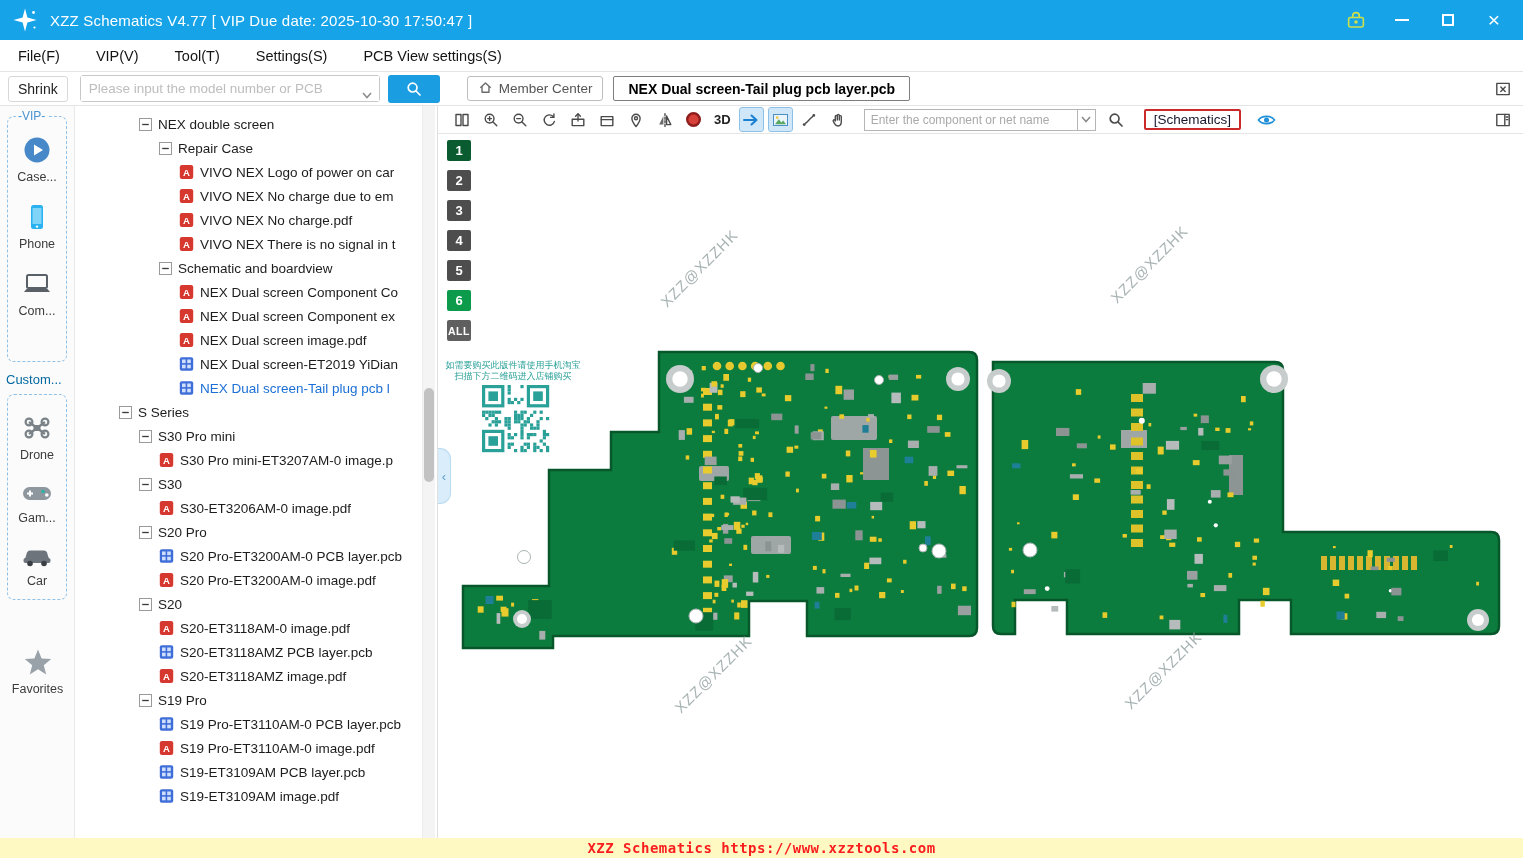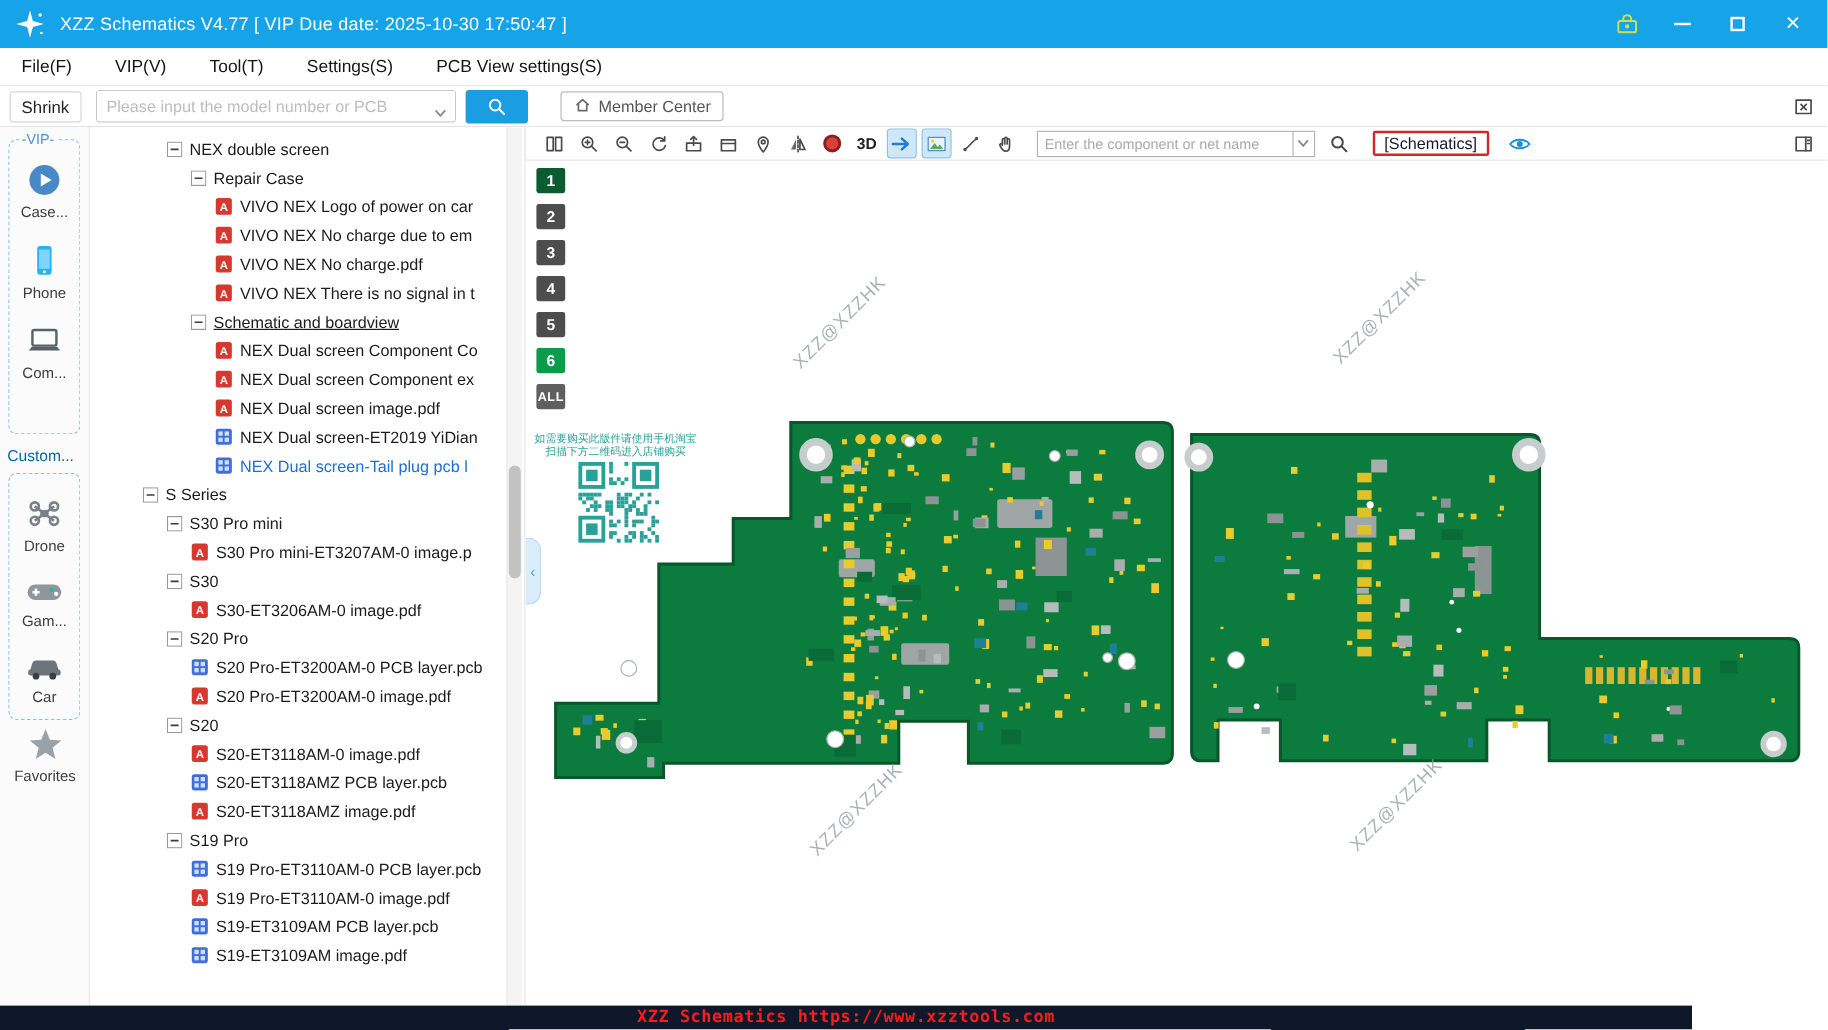--- a/index.html
+++ b/index.html
@@ -36,21 +36,21 @@
   .body { position:absolute; top:106px; left:0; width:1523px; height:732px; }
 
   
   .rail { position:absolute; left:0; top:0; width:75px; height:732px; background:#fbfbfb; border-right:1px solid #e8e8e8; }
   .dash-box { position:absolute; left:7px; width:60px; border:1px dashed #8fc0e8; border-radius:7px; display:flex; flex-direction:column; align-items:center; }
   .vip-box { top:10px; height:246px; }
   .custom-box { top:288px; height:206px; }
   .vip-tag { position:absolute; top:-8px; left:8px; background:#fbfbfb; color:#4a94d2; font-size:12px; padding:0 2px; }
   .rail-item { display:flex; flex-direction:column; align-items:center; gap:2px; margin-top:18px; font-size:12.5px; color:#3c3c3c; }
   .custom-label { position:absolute; left:6px; top:266px; font-size:13px; color:#0369a1; }
-  .fav-item { position:absolute; left:0; top:500px; width:75px; display:flex; flex-direction:column; align-items:center; gap:3px; font-size:12.5px; color:#3c3c3c; }
+  .fav-item { position:absolute; left:0; top:542px; width:75px; display:flex; flex-direction:column; align-items:center; gap:3px; font-size:12.5px; color:#3c3c3c; }
 
   
   .tree { position:absolute; left:76px; top:0; width:361px; height:732px; background:#fff; overflow:hidden;padding-left:48px; }
   .tree-items { position:absolute; top:6px; left:0; right:18px; }
   .tree-row { height:24px; display:flex; align-items:center; font-size:13.5px; color:#1c1c1c; white-space:nowrap; overflow:hidden; }
   .tree-row .t-icon { flex:0 0 auto; margin-right:6px; display:flex; }
   .tree-row.sel { color:#1b6fd6; }
   .tree-scroll { position:absolute; right:2px; top:0; width:13px; height:732px; background:#f4f4f4; border-left:1px solid #ececec; }
   .tree-thumb { position:absolute; left:1px; width:10px; top:282px; height:94px; background:#c2c2c2; border-radius:5px; }
 
@@ -70,21 +70,21 @@
   .vt-right { margin-left:auto; margin-right:12px; display:flex; }
 
   .stage { position:relative; height:704px; overflow:hidden; background:#fff; }
   svg.pcb { position:absolute; left:0; top:0; }
   .layers { position:absolute; left:9px; top:6px; display:flex; flex-direction:column; gap:9px; z-index:5; }
   .layer-btn { width:24px; height:21px; color:#fff; display:flex; align-items:center; justify-content:center; font-size:13px; font-weight:bold; border-radius:2px; }
   .layer-btn.all { font-size:10.5px; letter-spacing:.5px; }
   .collapse-handle { position:absolute; left:0; top:314px; width:13px; height:56px; background:#d9edfb; border:1px solid #badaf0; border-left:none; border-radius:0 11px 11px 0; display:flex; align-items:center; justify-content:center; color:#5e9fd0; font-size:13px; z-index:6; }
 
   
-  .statusbar { position:absolute; left:0; top:838px; width:1410px; height:20px; background:#0f172a; display:flex; align-items:center; justify-content:center; font-family:"DejaVu Sans Mono",monospace; font-size:14px; font-weight:bold; color:#f91d1d; letter-spacing:.5px; }
+  .statusbar { position:absolute; left:0; top:838px; width:1523px; height:20px; background:#fef9c3; display:flex; align-items:center; justify-content:center; font-family:"DejaVu Sans Mono",monospace; font-size:14px; font-weight:bold; color:#f91d1d; letter-spacing:.5px; }
 </style>
 </head>
 <body>
 
 <div class="app">
 
   <div class="titlebar">
     <span class="logo" id="logo-icon">
         <svg width="26" height="26" viewBox="0 0 26 26">
           <path d="M13 1.5 L15.4 10.6 L24.5 13 L15.4 15.4 L13 24.5 L10.6 15.4 L1.5 13 L10.6 10.6 Z" fill="#fff"></path>
@@ -134,20 +134,23 @@
           <circle cx="6.6" cy="6.6" r="4.4"></circle>
           <line x1="10" y1="10" x2="14" y2="14"></line>
         </svg>
       </span>
     <span class="member-btn">
       <span id="home-icon"><svg width="15" height="15" viewBox="0 0 16 16" fill="none" stroke="#6a6a6a" stroke-width="1.5" stroke-linejoin="round">
             <path d="M2.5 8.2 L8 3.2 L13.5 8.2"></path>
             <path d="M4.3 7 V13 H11.7 V7"></path>
           </svg></span>
       <span>Member Center</span>
+    </span>
+    <span class="doc-tab">
+      <span>NEX Dual screen-Tail plug pcb layer.pcb</span>
     </span>
     <span class="tb-panel-icon" id="tb-panel-icon">
         <svg width="16" height="16" viewBox="0 0 16 16" fill="none" stroke="#4a4a4a" stroke-width="1.4" stroke-linecap="round" stroke-linejoin="round">
           <rect x="1.8" y="2.4" width="12.4" height="11.2"></rect>
           <line x1="5.8" y1="6" x2="10.2" y2="10.4"></line>
           <line x1="10.2" y1="6" x2="5.8" y2="10.4"></line>
         </svg>
       </span>
   </div>
 
@@ -276,21 +279,21 @@
           </div>
           <div class="tree-row" style="padding-left: 103px;">
             <span class="t-icon">
               <svg width="15" height="16" viewBox="0 0 15 16">
                 <rect x="0.8" y="1" width="13.4" height="14" rx="2.2" fill="#d6372e"></rect>
                 <text x="7.5" y="12" text-anchor="middle" font-size="9.5" font-weight="bold" fill="#fff" font-family="Liberation Sans, sans-serif">A</text>
               </svg>
             </span>
             <span>VIVO NEX There is no signal in t</span>
           </div>
-          <div class="tree-row" style="padding-left: 83px; text-decoration: underline;">
+          <div class="tree-row" style="padding-left: 83px;">
             <span class="t-icon">
               <svg width="13" height="13" viewBox="0 0 13 13">
                 <rect x="0.5" y="0.5" width="12" height="12" fill="#fff" stroke="#9a9a9a"></rect>
                 <line x1="3.2" y1="6.5" x2="9.8" y2="6.5" stroke="#3a3a3a" stroke-width="1.3"></line>
               </svg>
             </span>
             <span>Schematic and boardview</span>
           </div>
           <div class="tree-row" style="padding-left: 103px;">
             <span class="t-icon">

